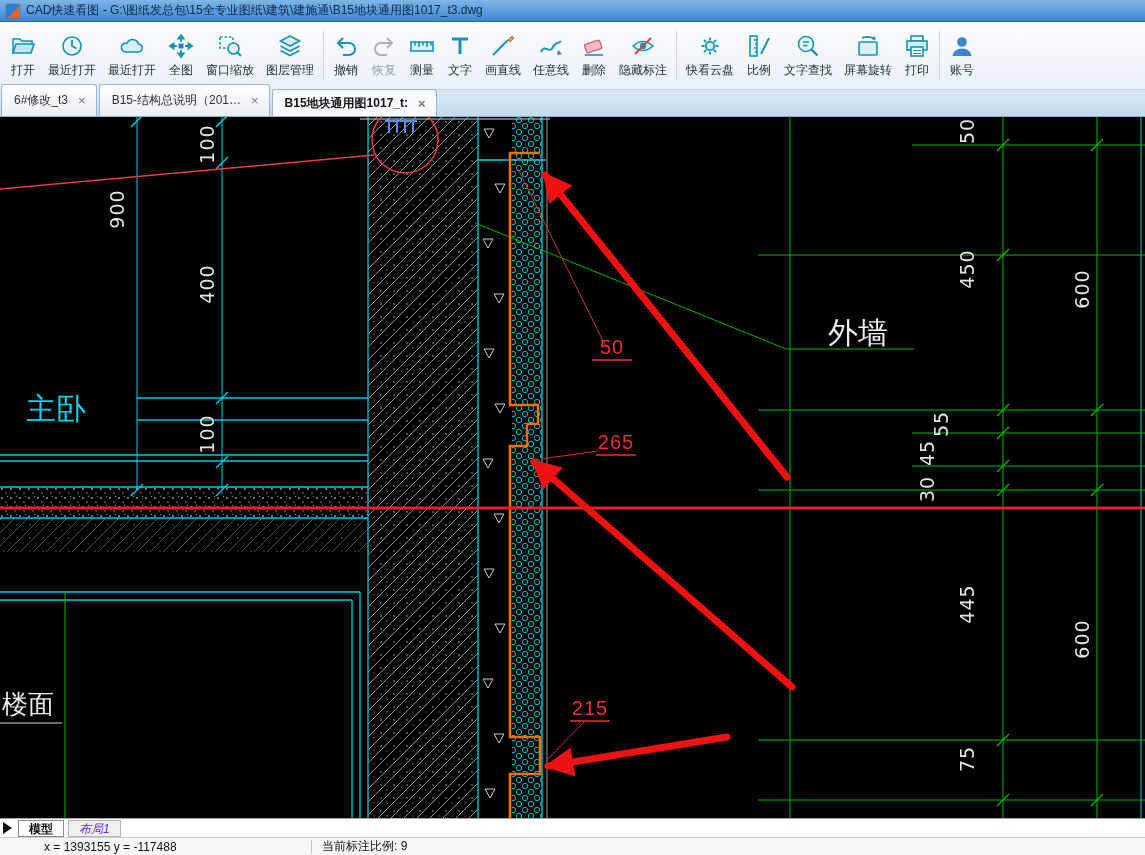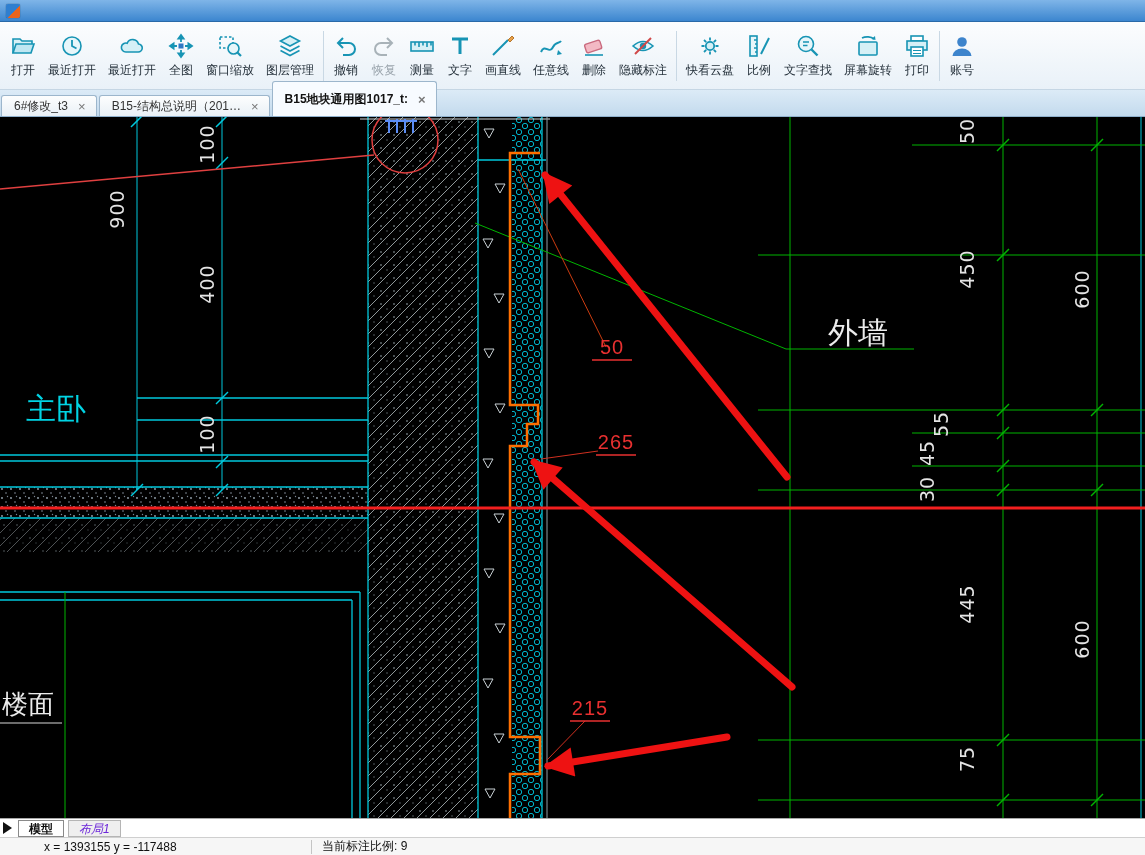--- a/index.html
+++ b/index.html
@@ -24,24 +24,24 @@
     padding:4px 6px; gap:3px; cursor:default; border-radius:3px; }
   .tb-icon { width:26px; height:26px; display:flex; align-items:center; justify-content:center; }
   .tb-icon svg { width:26px; height:26px; }
   .tb-label { font-size:12px; color:#24303a; white-space:nowrap; }
   .tb-item.disabled .tb-label { color:#9aa4ac; }
   .tb-sep { width:1px; height:50px; background:#c9d8e4; margin:0 3px; flex:0 0 1px; }
 
   
   .tabbar { height:27px; flex:0 0 27px; display:flex; align-items:flex-end;
     background:linear-gradient(#dcebf7,#c3daed); border-bottom:1px solid #8fb0cc; padding:0 1px; gap:2px; }
-  .doctab { display:flex; align-items:center; gap:8px; height:21px; padding:0 8px 0 12px;
+  .doctab { display:flex; align-items:center; gap:8px; height:32px; padding:0 8px 0 12px;
     background:linear-gradient(#fdfefe,#e9f0f6); border:1px solid #9cb6cc; border-bottom:none;
     border-radius:3px 3px 0 0; font-size:12px; color:#333; white-space:nowrap; }
-  .doctab.active { background:#f7fbff; font-weight:bold; color:#111; height:35px; }
+  .doctab.active { background:#f7fbff; font-weight:bold; color:#111; height:27px; }
   .tab-close { font-size:13px; color:#777; line-height:1; padding:0 2px; cursor:default; }
 
   
   .canvas { flex:0 0 701px; height:701px; background:#000; position:relative; overflow:hidden; }
   .canvas svg { display:block; }
   text.dim { fill:#e4e4e4; font-size:19px; letter-spacing:1px; font-family:"DejaVu Sans",sans-serif; }
   text.reddim { fill:#e83030; font-size:20px; letter-spacing:1px; }
 
   
   .sheetbar { height:19px; flex:0 0 19px; background:#ffffff; border-top:1px solid #a8a8a8;
@@ -58,20 +58,21 @@
     display:flex; align-items:center; font-size:12px; color:#111; }
   .coords { padding:0 8px; min-width:275px;margin-left:36px; }
   .status-sep { width:1px; height:14px; background:#c4c4c4; }
   .scale-label { padding:0 10px; }
 </style>
 </head>
 <body>
 
 <div class="titlebar">
   <div class="app-icon"></div>
+  <span class="title-text">CAD快速看图 - G:\图纸发总包\15全专业图纸\建筑\建施通\B15地块通用图1017_t3.dwg</span>
 </div>
 
 <div class="toolbar">
 
   <div class="tb-item">
     <span class="tb-icon">
       <svg viewBox="0 0 26 26">
           <path d="M3 20 V6 h7 l2 2 h10 v3" fill="#d6f0f6" stroke="#1794b4" stroke-width="1.6"></path>
           <path d="M3 20 l3-9 h18 l-3 9 z" fill="#bfe7f2" stroke="#1794b4" stroke-width="1.6"></path>
         </svg>

